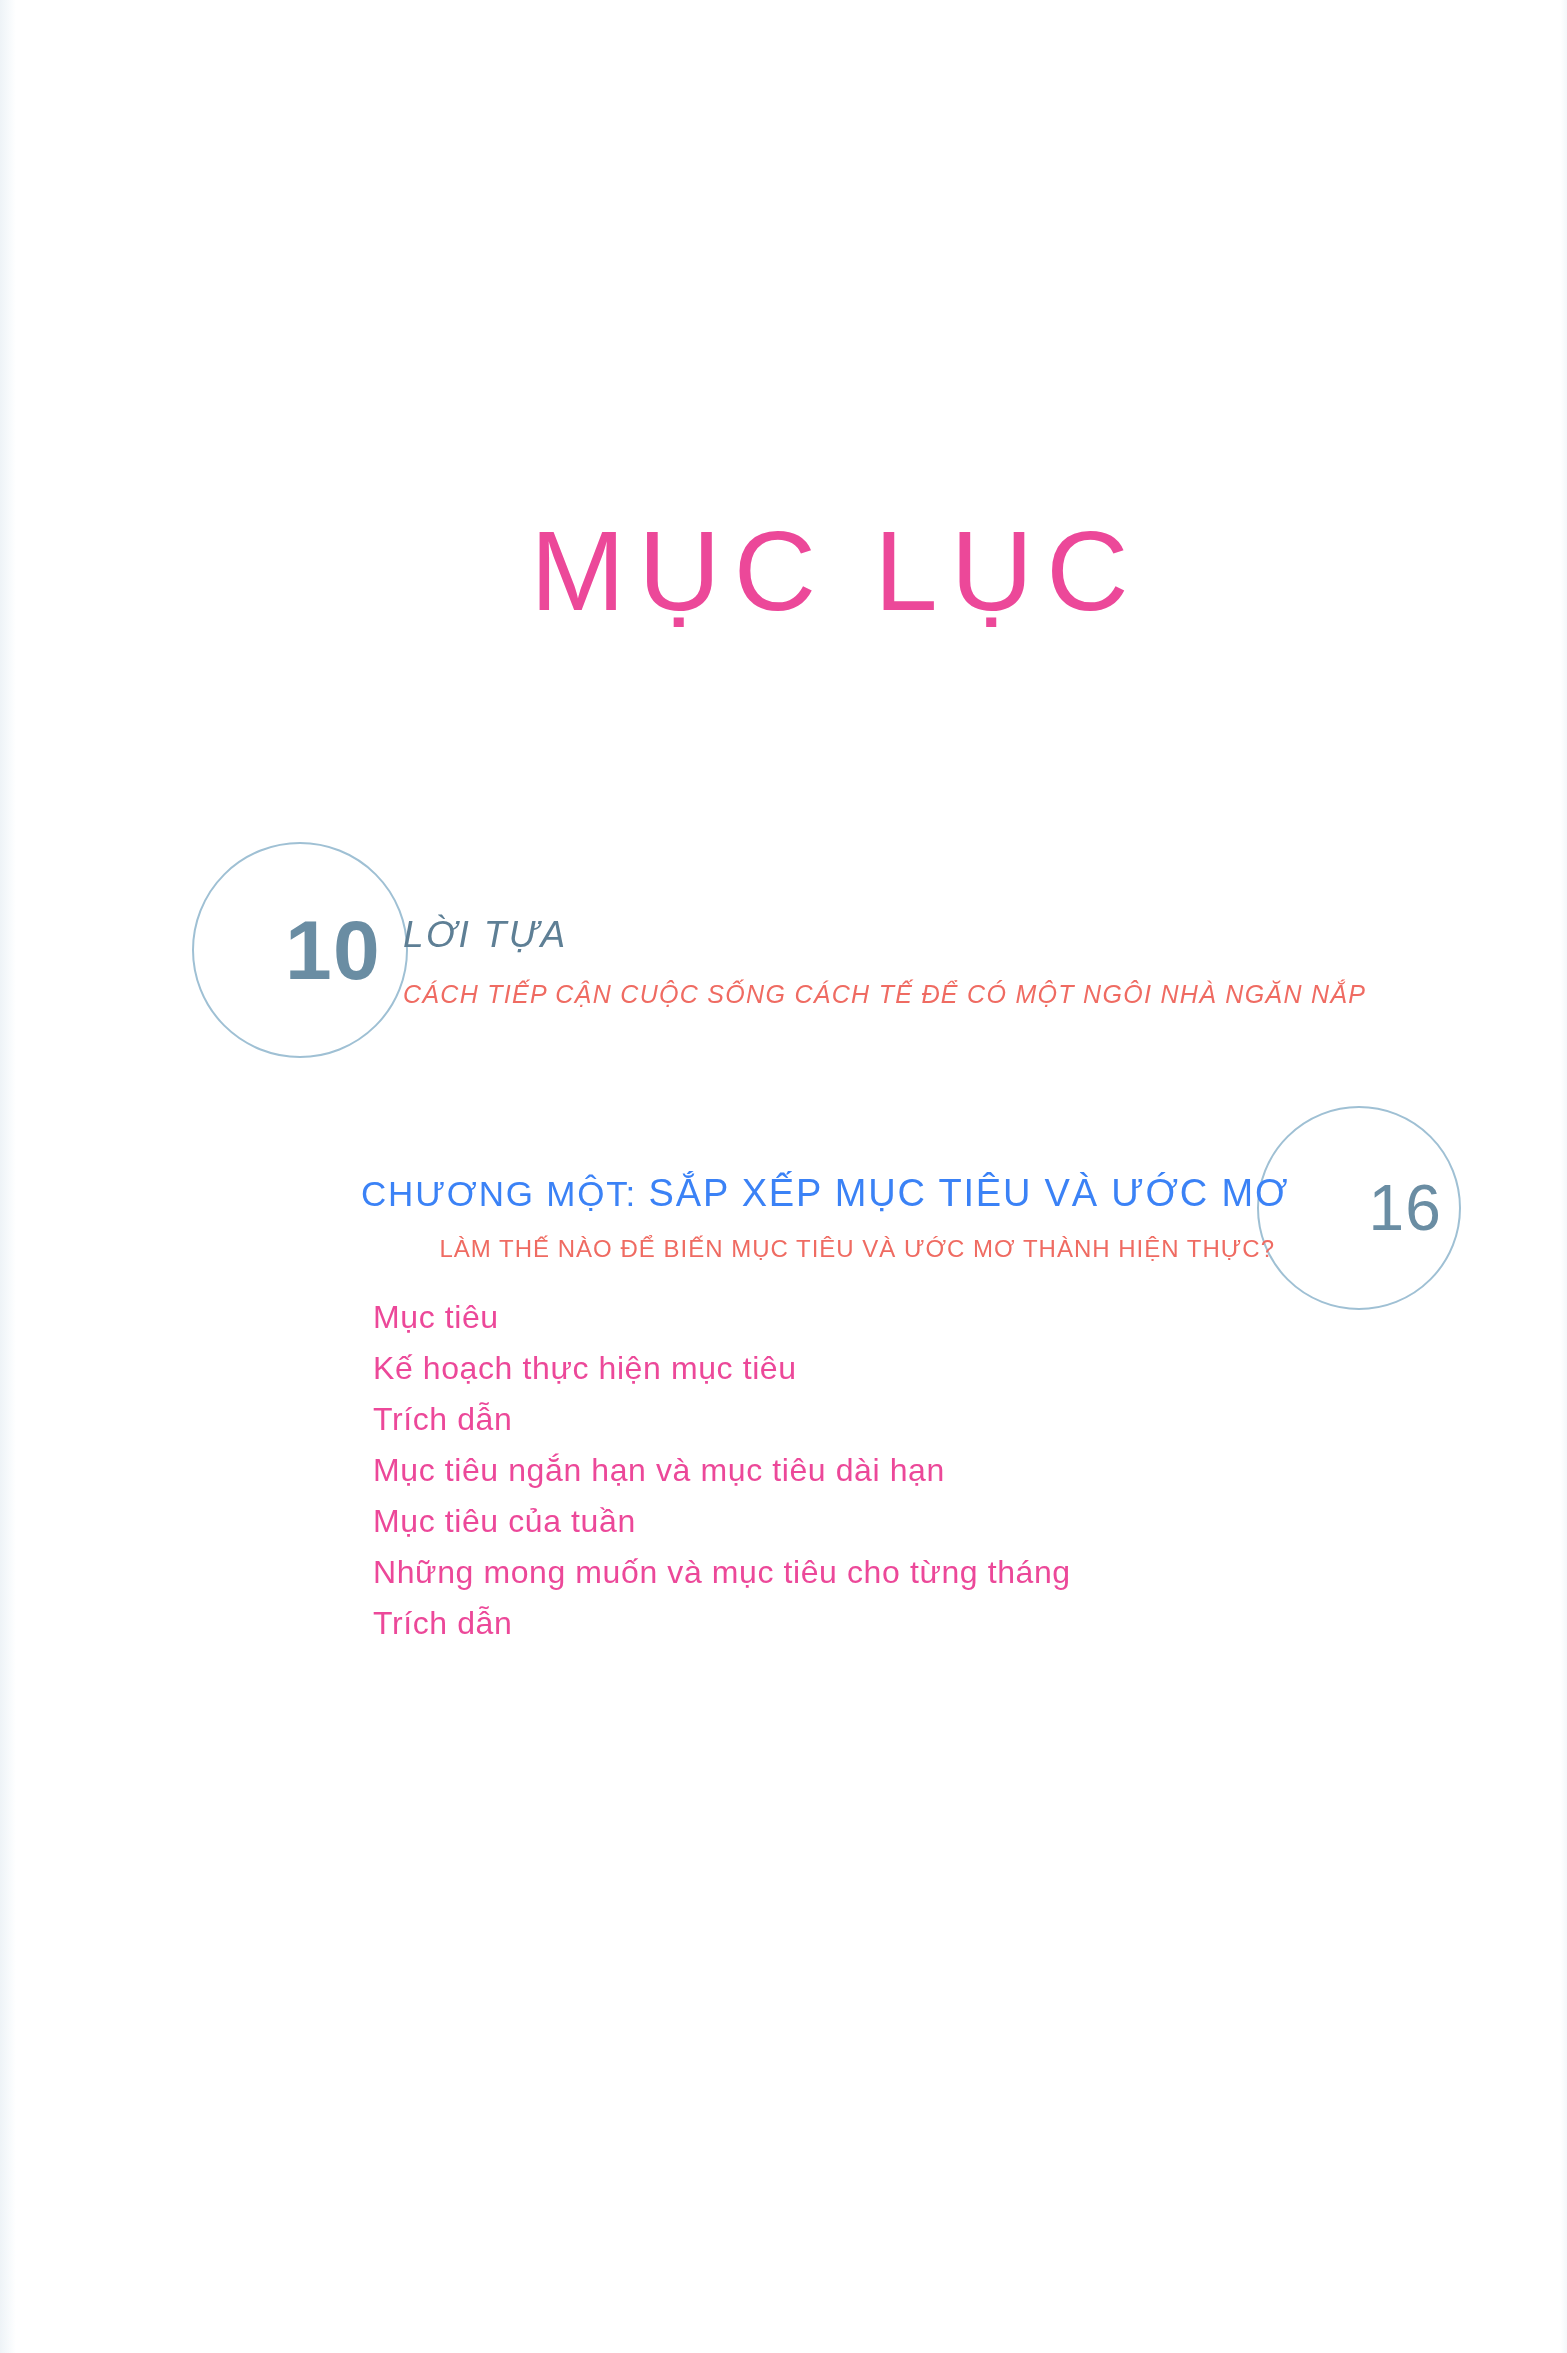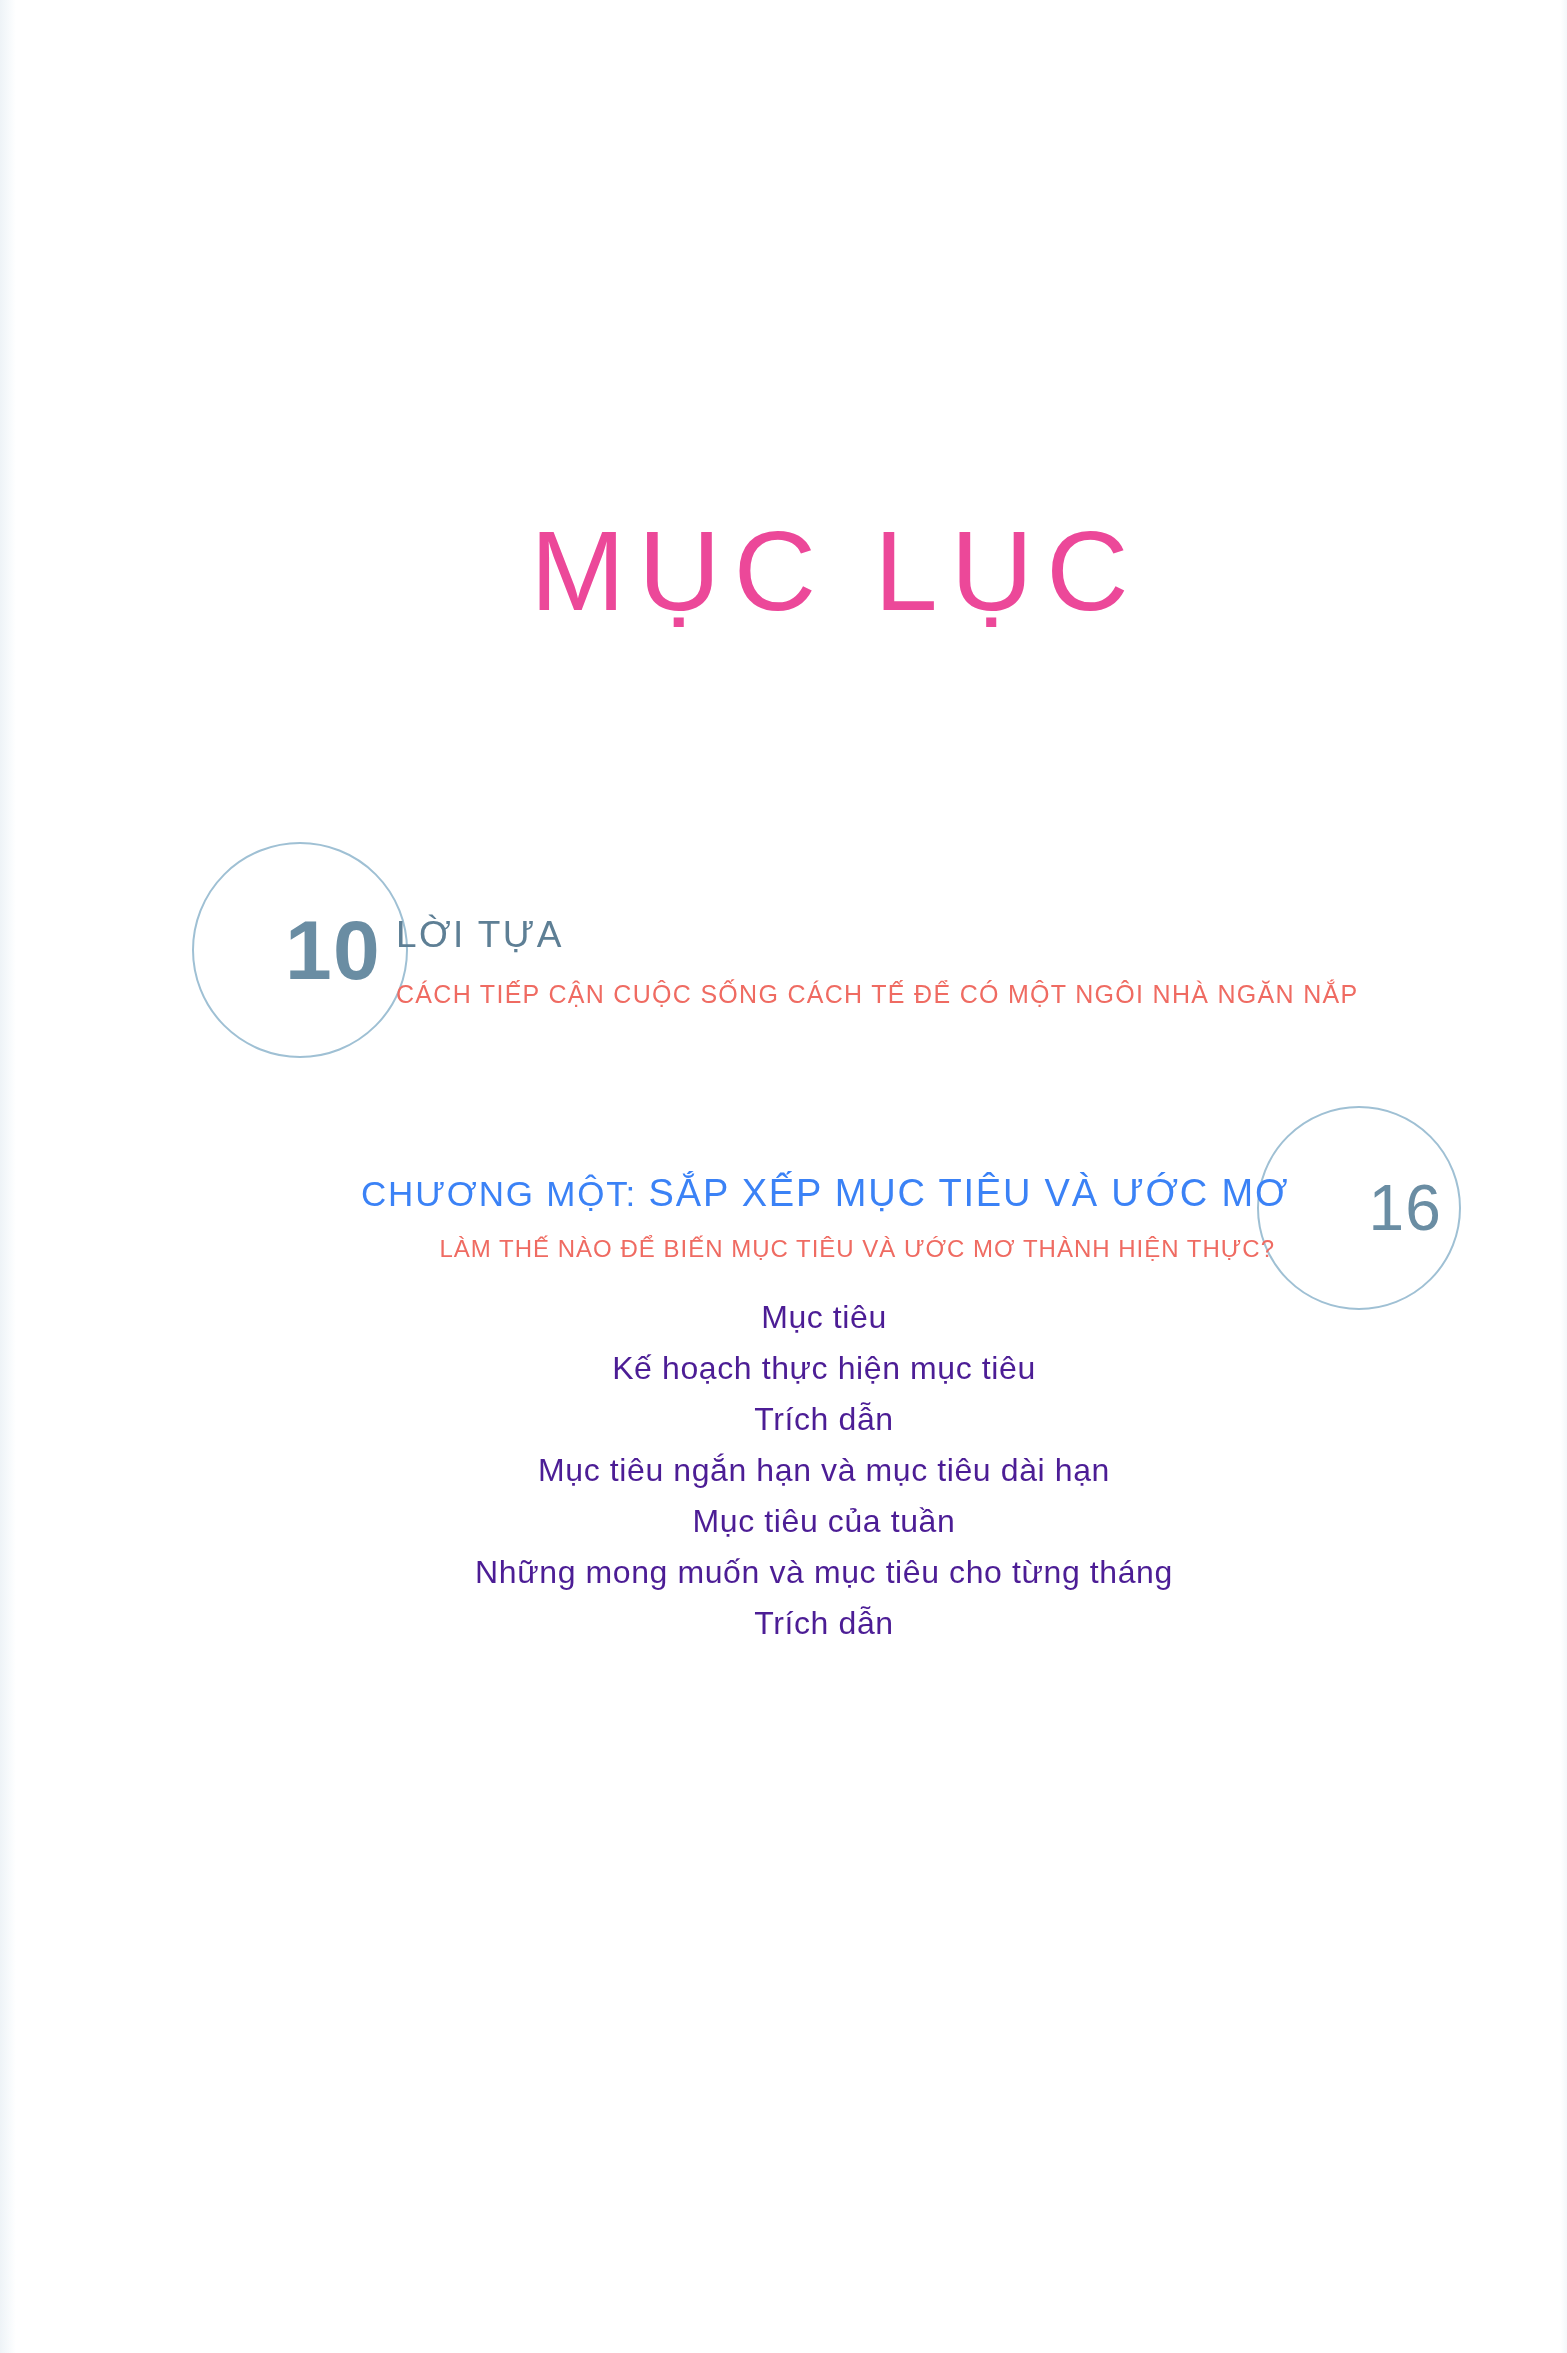--- a/index.html
+++ b/index.html
@@ -79,22 +79,23 @@
     justify-content: center;
     color: #6a8da3;
     font-size: 84px;
     font-weight: 700;
     letter-spacing: 1.2px;
     padding-left: 66px;
     box-sizing: border-box;
   }
   .preface-texts {
     position: absolute;
-    left: 204px;
+    left: 211px;
     top: 73px;
+    font-style: italic;
   }
   .preface-title {
     color: #5e7f95;
     font-size: 37px;
     letter-spacing: 2.4px;
     line-height: 1.1;
     white-space: nowrap;
   }
   .preface-sub {
     margin-top: 24px;
@@ -159,22 +160,22 @@
     font-size: 24px;
     letter-spacing: 1px;
     white-space: nowrap;
   }
 
   .chapter-items {
     position: absolute;
     left: 120px;
     top: 216px;
     width: 902px;
-    text-align: center;
-    color: #4c1d95;
+    text-align: left;
+    color: #ec4899;
     font-size: 32px;
     line-height: 51px;
     letter-spacing: 0.6px;
   }
   .chapter-items .item {
     white-space: nowrap;
   }
 </style>
 </head>
 <body>

